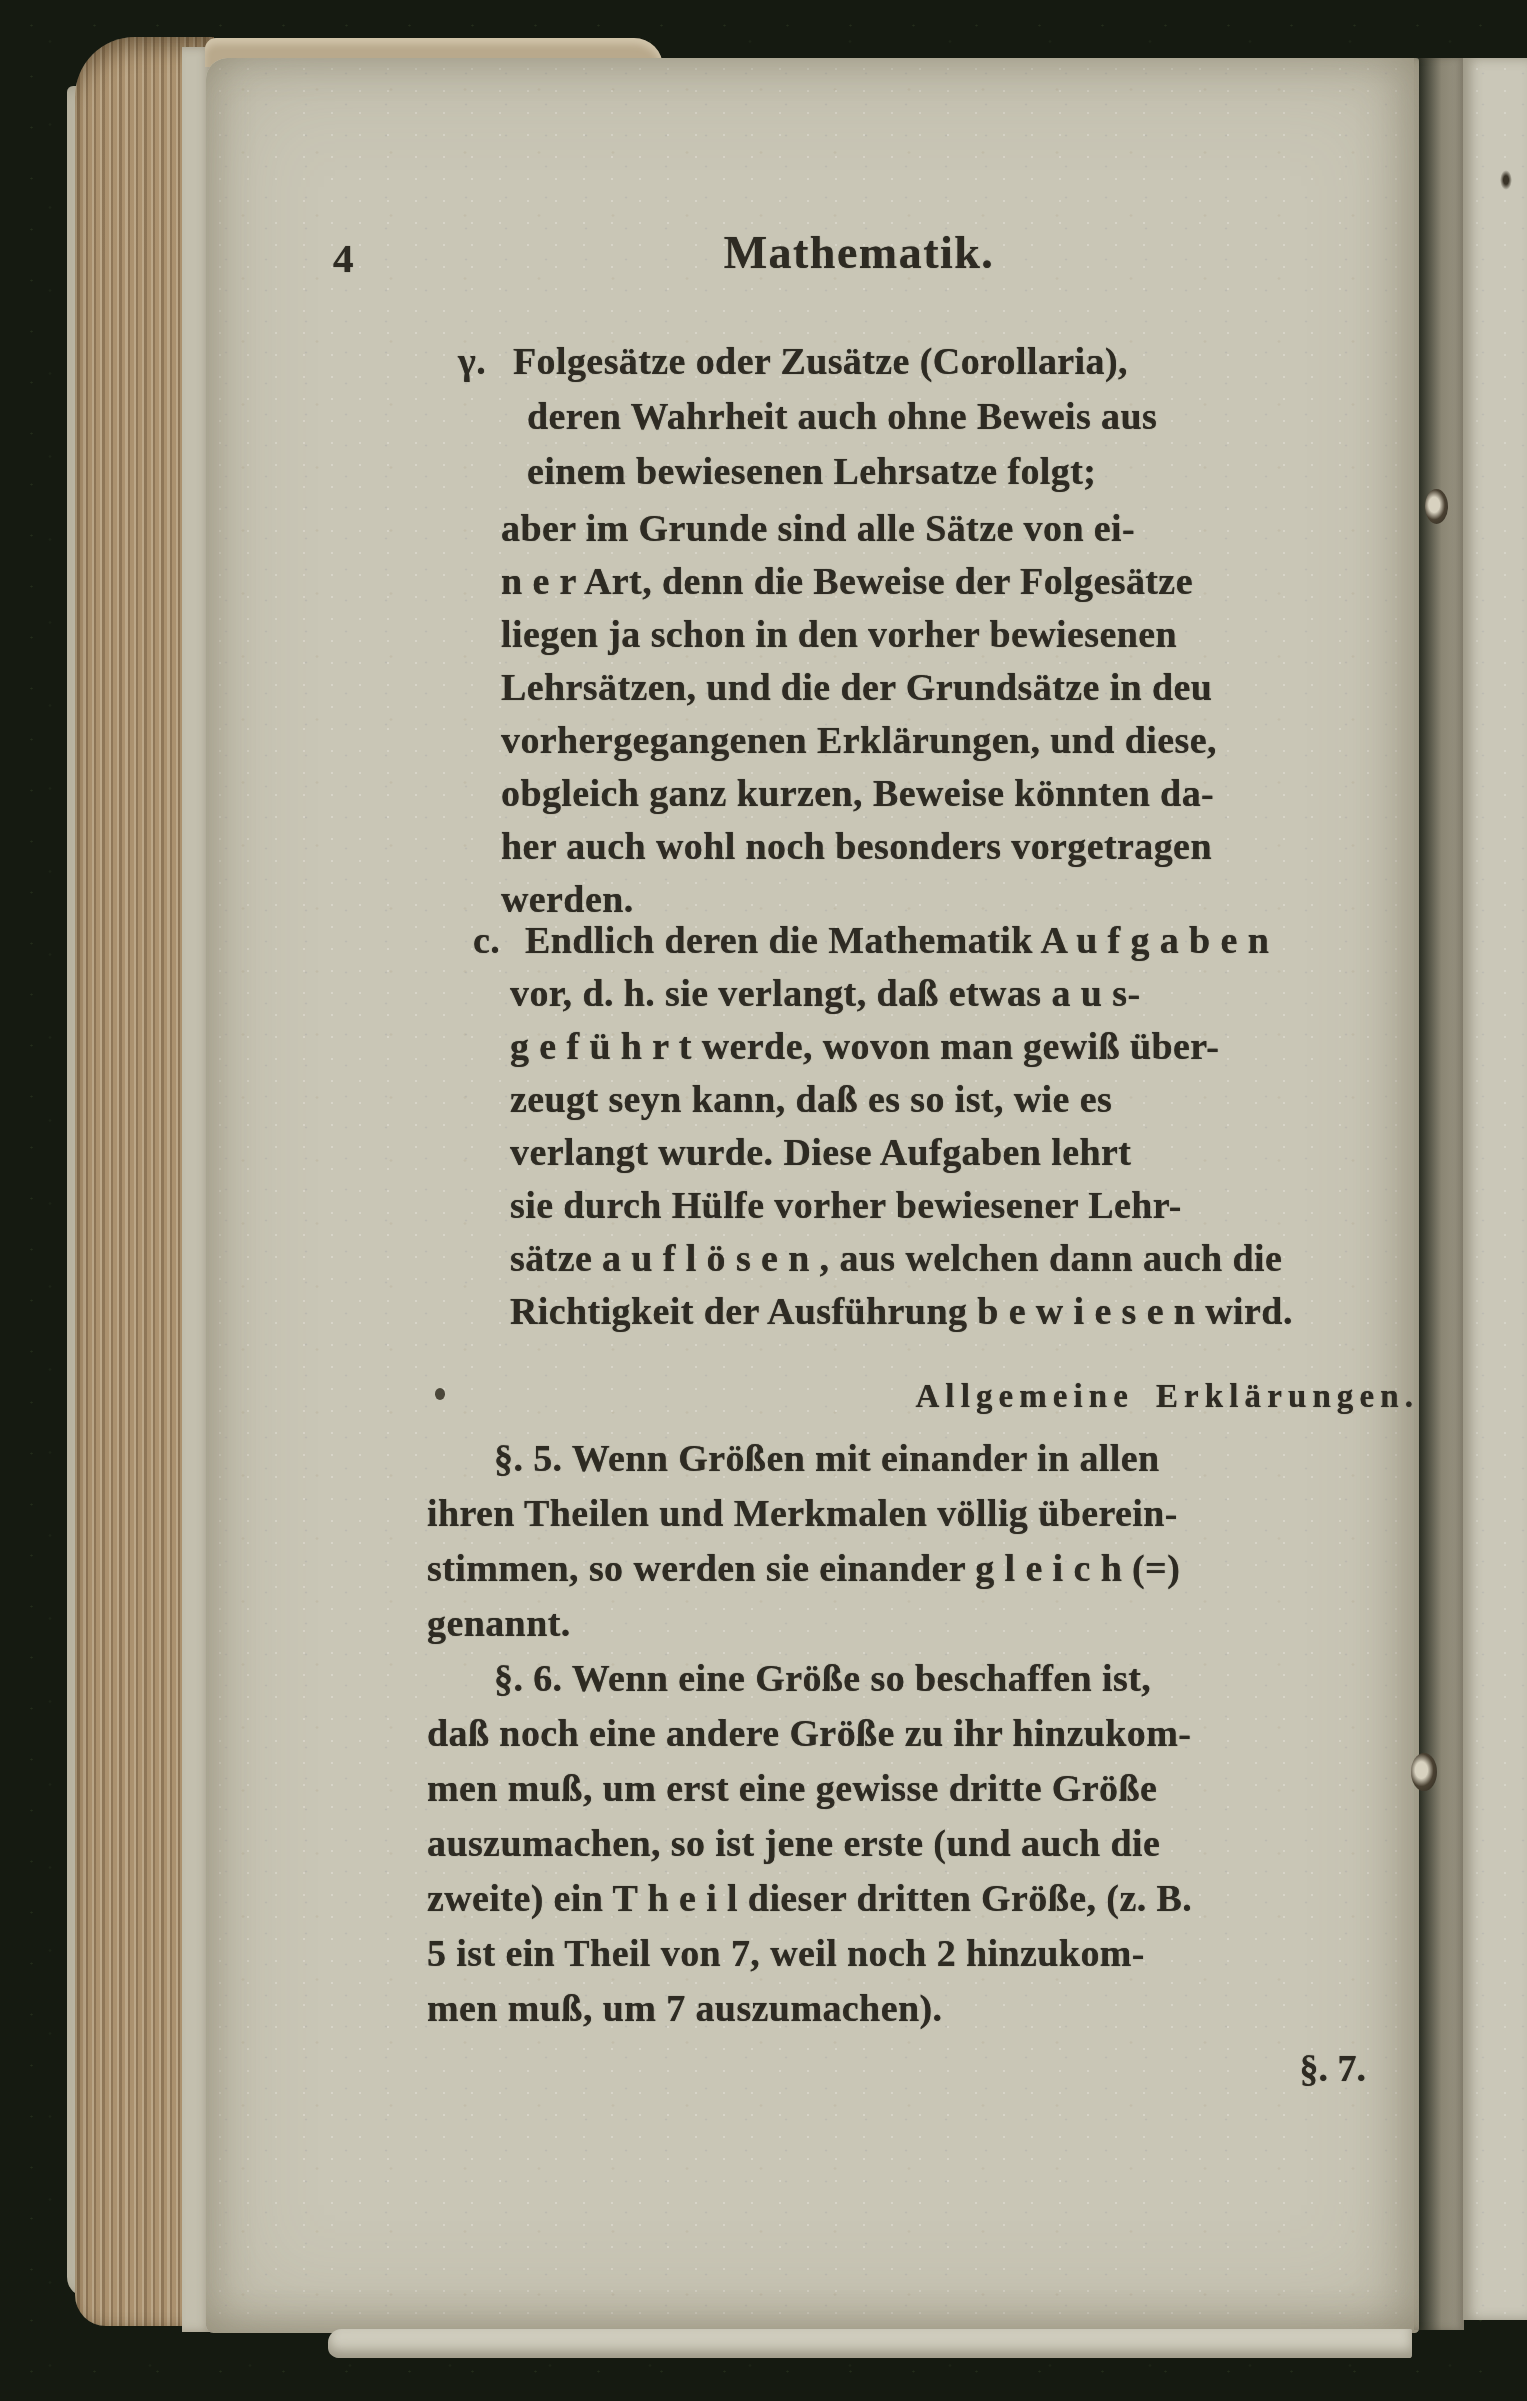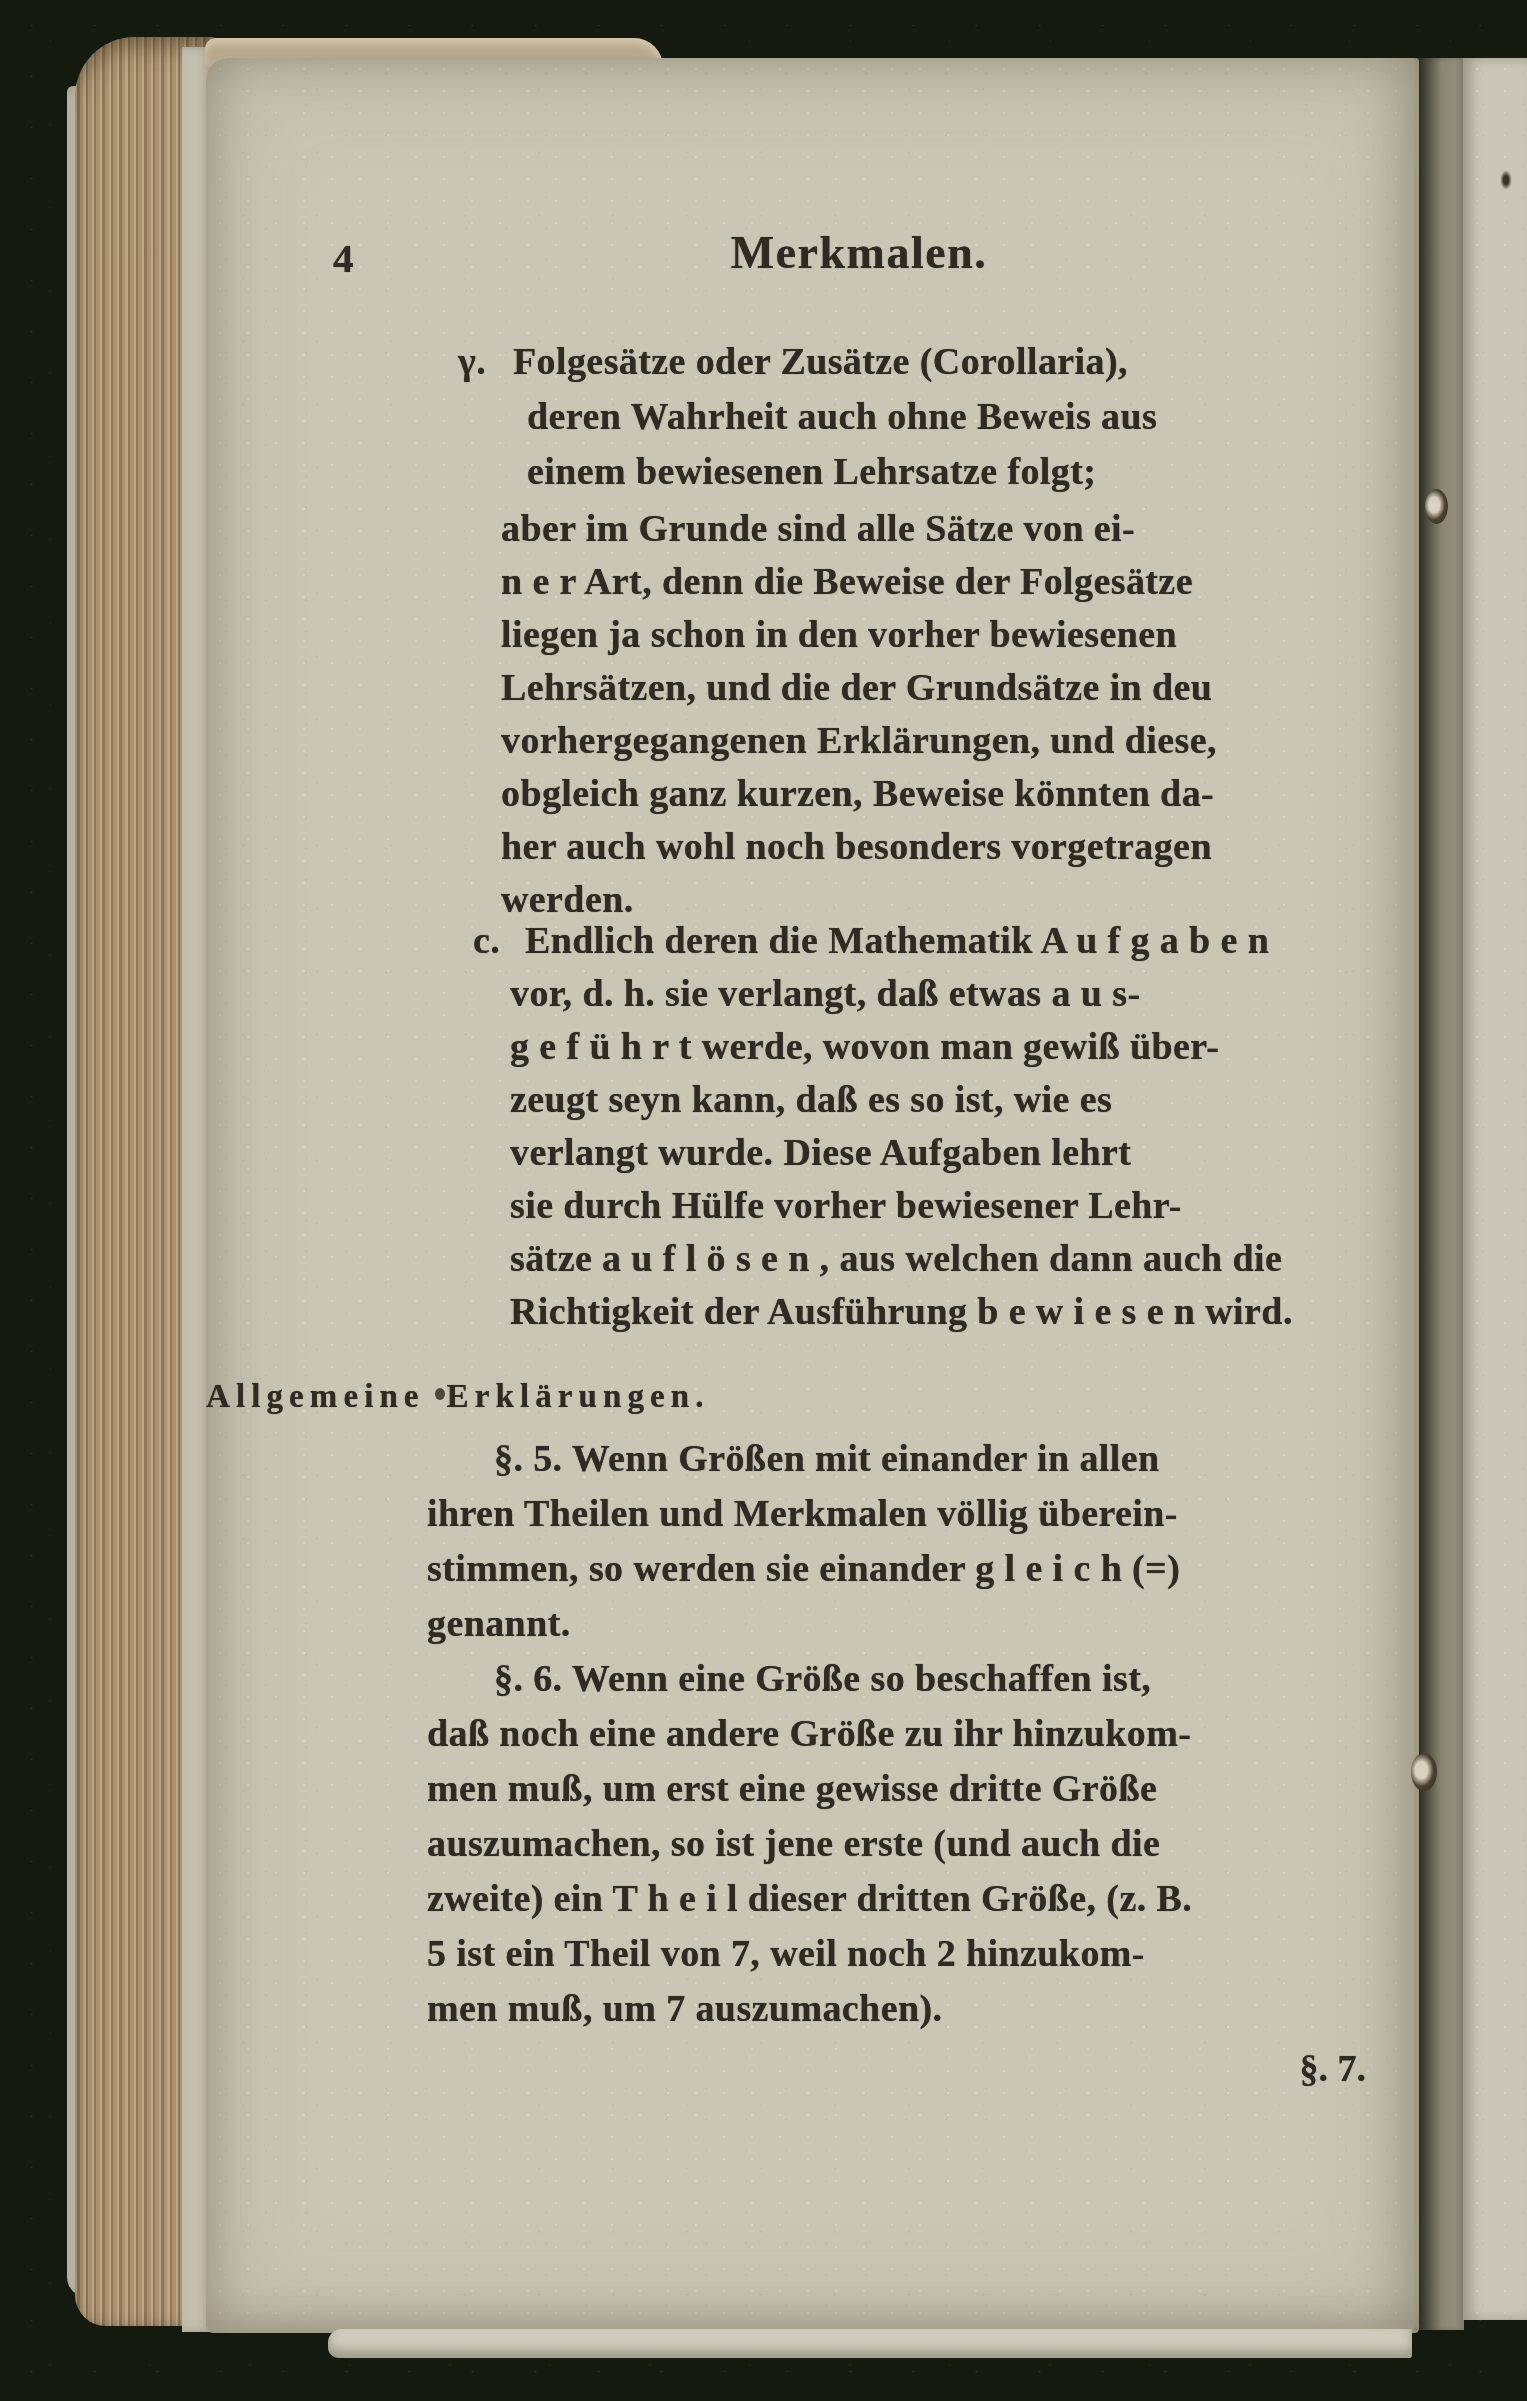--- a/index.html
+++ b/index.html
@@ -78,42 +78,42 @@
   .lh70 .line{height:53px;line-height:48px;}
   .blk-gamma{left:252px;top:279px;}
   .blk-gamma .line{padding-left:69px;}
   .blk-gamma .line.first{padding-left:0;}
   .blk-gamma .marker{display:inline-block;width:55px;}
   .blk-aber{left:295px;top:446px;}
   .blk-c{left:267px;top:858px;}
   .blk-c .line{padding-left:37px;}
   .blk-c .line.first{padding-left:0;}
   .blk-c .marker{display:inline-block;width:52px;}
-  .section-heading{left:0;top:1320px;width:1213px;text-align:left;
+  .section-heading{left:0;top:1320px;width:1213px;text-align:right;
     font-size:33px;font-weight:bold;letter-spacing:6.1px;word-spacing:7.6px;}
   .blk-p5{left:221px;top:1376px;}
   .blk-p6{left:221px;top:1596px;}
   .blk-p5 .line.first,.blk-p6 .line.first{padding-left:67px;}
   .catchword{left:977px;top:1988px;width:183px;text-align:right;
     font-size:38px;font-weight:bold;}
 </style>
 </head>
 <body>
 
 <div>
 
   <div class="abs cover-strip"></div>
   <div class="abs fore-edge"></div>
   <div class="abs inner-edge"></div>
   <div class="abs top-edge"></div>
 
   <div class="abs page-main">
 
     <div class="abs ink page-number">4</div>
-    <div class="abs ink running-head">Merkmalen.</div>
+    <div class="abs ink running-head">Mathematik.</div>
 
     <div class="abs heading-speck"></div>
 
     <div class="abs textblock blk-gamma lh72">
       <div class="line first ink"><span class="marker">γ.</span><span>Folgesätze oder Zusätze (Corollaria),</span></div>
       <div class="line ink">deren Wahrheit auch ohne Beweis aus</div>
       <div class="line ink">einem bewiesenen Lehrsatze folgt;</div>
     </div>
 
     <div class="abs textblock blk-aber lh70">

